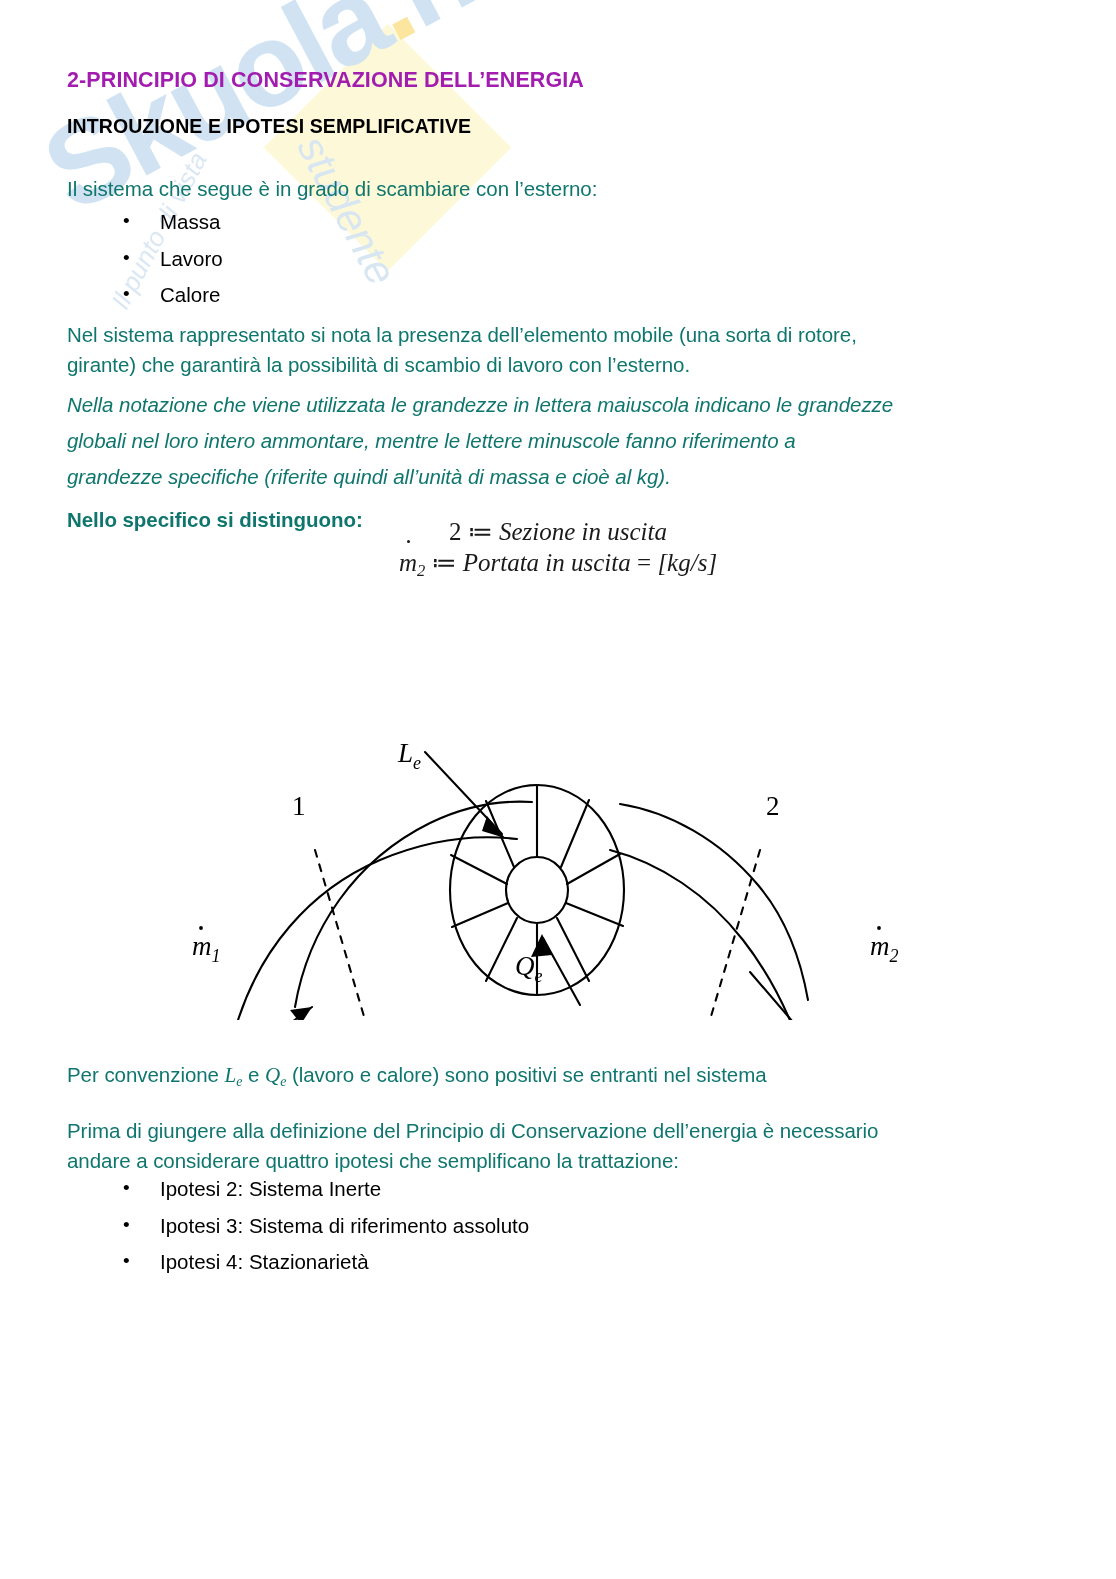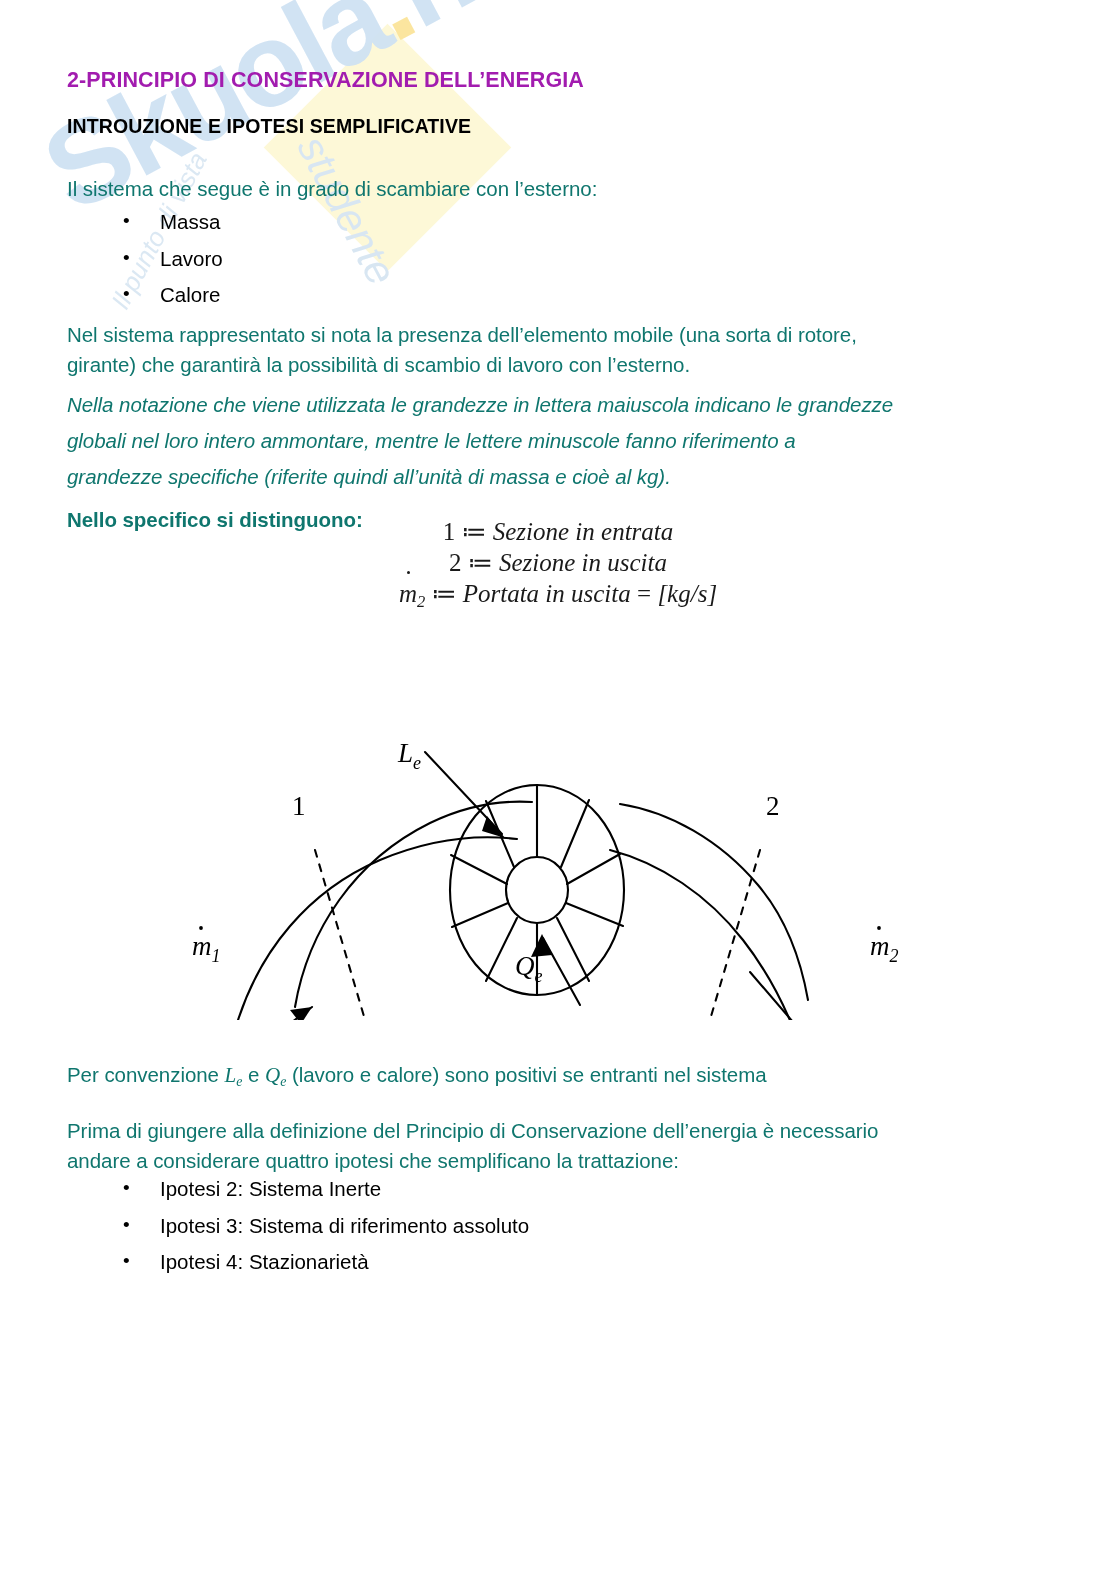--- a/index.html
+++ b/index.html
@@ -215,25 +215,20 @@
     <div class="para" style="left:67px; top:296px;">Nel sistema rappresentato si nota la presenza dell’elemento mobile (una sorta di rotore,</div>
     <div class="para" style="left:67px; top:326px;">girante) che garantirà la possibilità di scambio di lavoro con l’esterno.</div>
 
     <div class="para italic" style="left:67px; top:366px;text-align:right;">Nella notazione che viene utilizzata le grandezze in lettera maiuscola indicano le grandezze</div>
     <div class="para italic" style="left:67px; top:402px;">globali nel loro intero ammontare, mentre le lettere minuscole fanno riferimento a</div>
     <div class="para italic" style="left:67px; top:438px;">grandezze specifiche (riferite quindi all’unità di massa e cioè al kg).</div>
 
     <div class="para" style="left:67px; top:481px;font-weight:bold;">Nello specifico si distinguono:</div>
 
     <div class="mathblock" style="top:516px;">
-      <div class="mrow">
-        <span class="mn">1</span>
-        <span class="mn">≔</span>
-        <span class="mi">Sezione in entrata</span>
-      </div>
       <div class="mrow">
         <span class="mn">2</span>
         <span class="mn">≔</span>
         <span class="mi">Sezione in uscita</span>
       </div>
       <div class="mrow">
         <span class="dotm mi">m</span><sub class="msub">2</sub>
         <span class="mn">≔</span>
         <span class="mi">Portata in uscita</span>
         <span class="mn">=</span>

